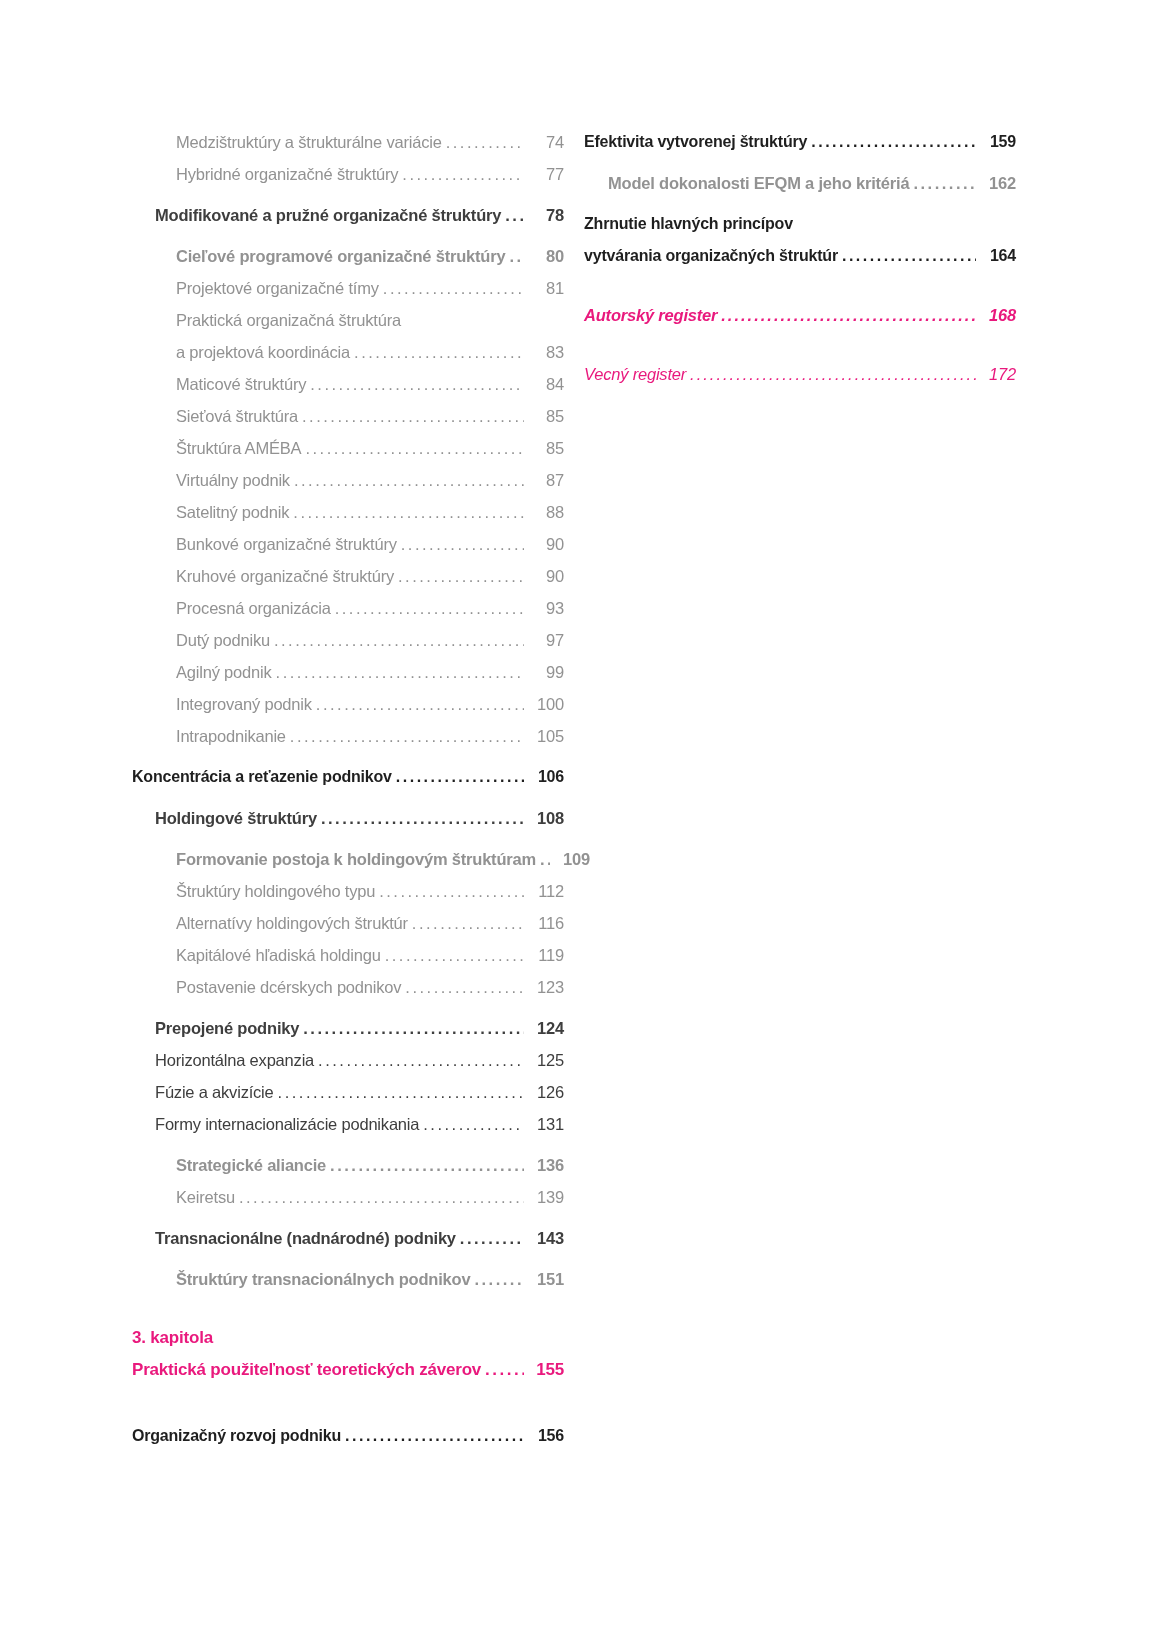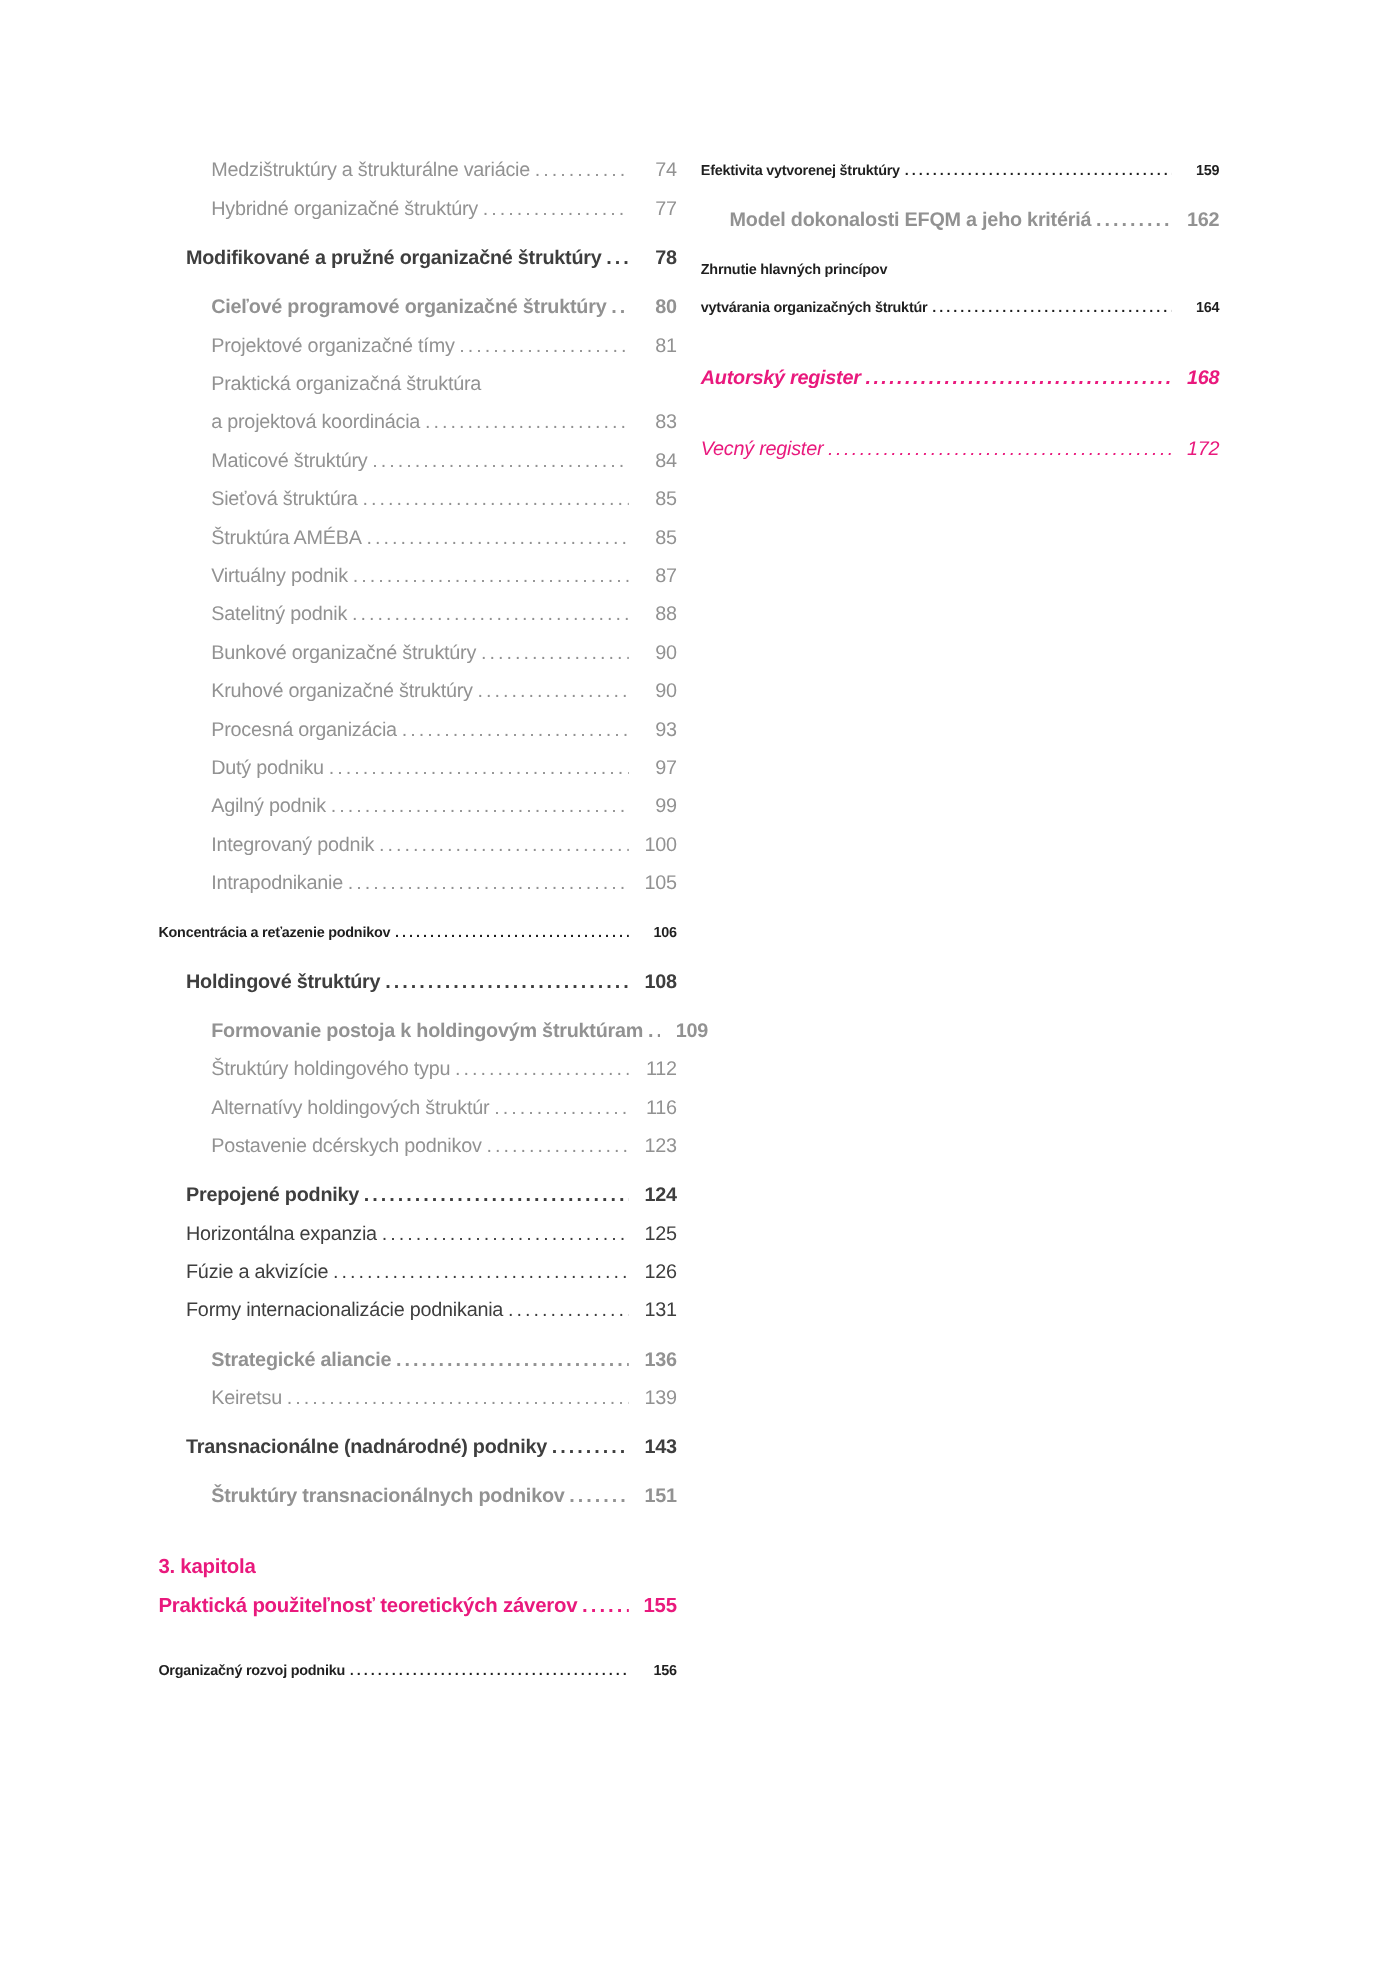--- a/index.html
+++ b/index.html
@@ -26,32 +26,32 @@
   .row { display: flex; align-items: baseline; }
   .label { white-space: nowrap; }
 
   .leader { flex: 1 1 auto; overflow: hidden; white-space: nowrap; margin: 0 6px 0 4px; min-width: 10px; }
   .leader::after {
     content: "..........................................................................................................................................................";
     letter-spacing: 2.5px;
   }
   .pagenum { min-width: 34px; text-align: right; white-space: nowrap; }
 
-  .lvl-0 { font-weight: 700; color: var(--c-black); font-size: 12px; }
+  .lvl-0 { font-weight: 700; color: var(--c-black); font-size: 16px; }
   .lvl-1 { color: var(--c-dark); padding-left: 23px; }
   .lvl-2 { color: var(--c-gray); padding-left: 44px; }
   .col-right .lvl-2 { padding-left: 24px; }
   .lvl-chapter { font-weight: 700; color: var(--c-pink); font-size: 17px; }
   .lvl-register { font-style: italic; color: var(--c-pink); }
   .lvl-register .leader::after { letter-spacing: 2px; }
 
   .gap { margin-top: 9px; font-weight: bold; }
   .reg-gap { margin-top: 27px; }
   .chapter-block { margin-top: 27px; }
-  .after-chapter { margin-top: 22px; }
+  .after-chapter { margin-top: 34px; }
 </style>
 </head>
 <body>
 
 <div class="page">
   <div class="col col-left" id="col-left">
       <div class="entry lvl-2">
         <div class="row">
           <span class="label">Medzištruktúry a štrukturálne variácie</span>
           <span class="leader"></span>
@@ -210,20 +210,27 @@
       </div>
       <div class="entry lvl-2">
         <div class="row">
           <span class="label">Alternatívy holdingových štruktúr</span>
           <span class="leader"></span>
           <span class="pagenum">116</span>
         </div>
       </div>
       <div class="entry lvl-2">
         <div class="row">
+          <span class="label">Kapitálové hľadiská holdingu</span>
+          <span class="leader"></span>
+          <span class="pagenum">119</span>
+        </div>
+      </div>
+      <div class="entry lvl-2">
+        <div class="row">
           <span class="label">Postavenie dcérskych podnikov</span>
           <span class="leader"></span>
           <span class="pagenum">123</span>
         </div>
       </div>
       <div class="entry lvl-1 gap">
         <div class="row">
           <span class="label">Prepojené podniky</span>
           <span class="leader"></span>
           <span class="pagenum">124</span>

